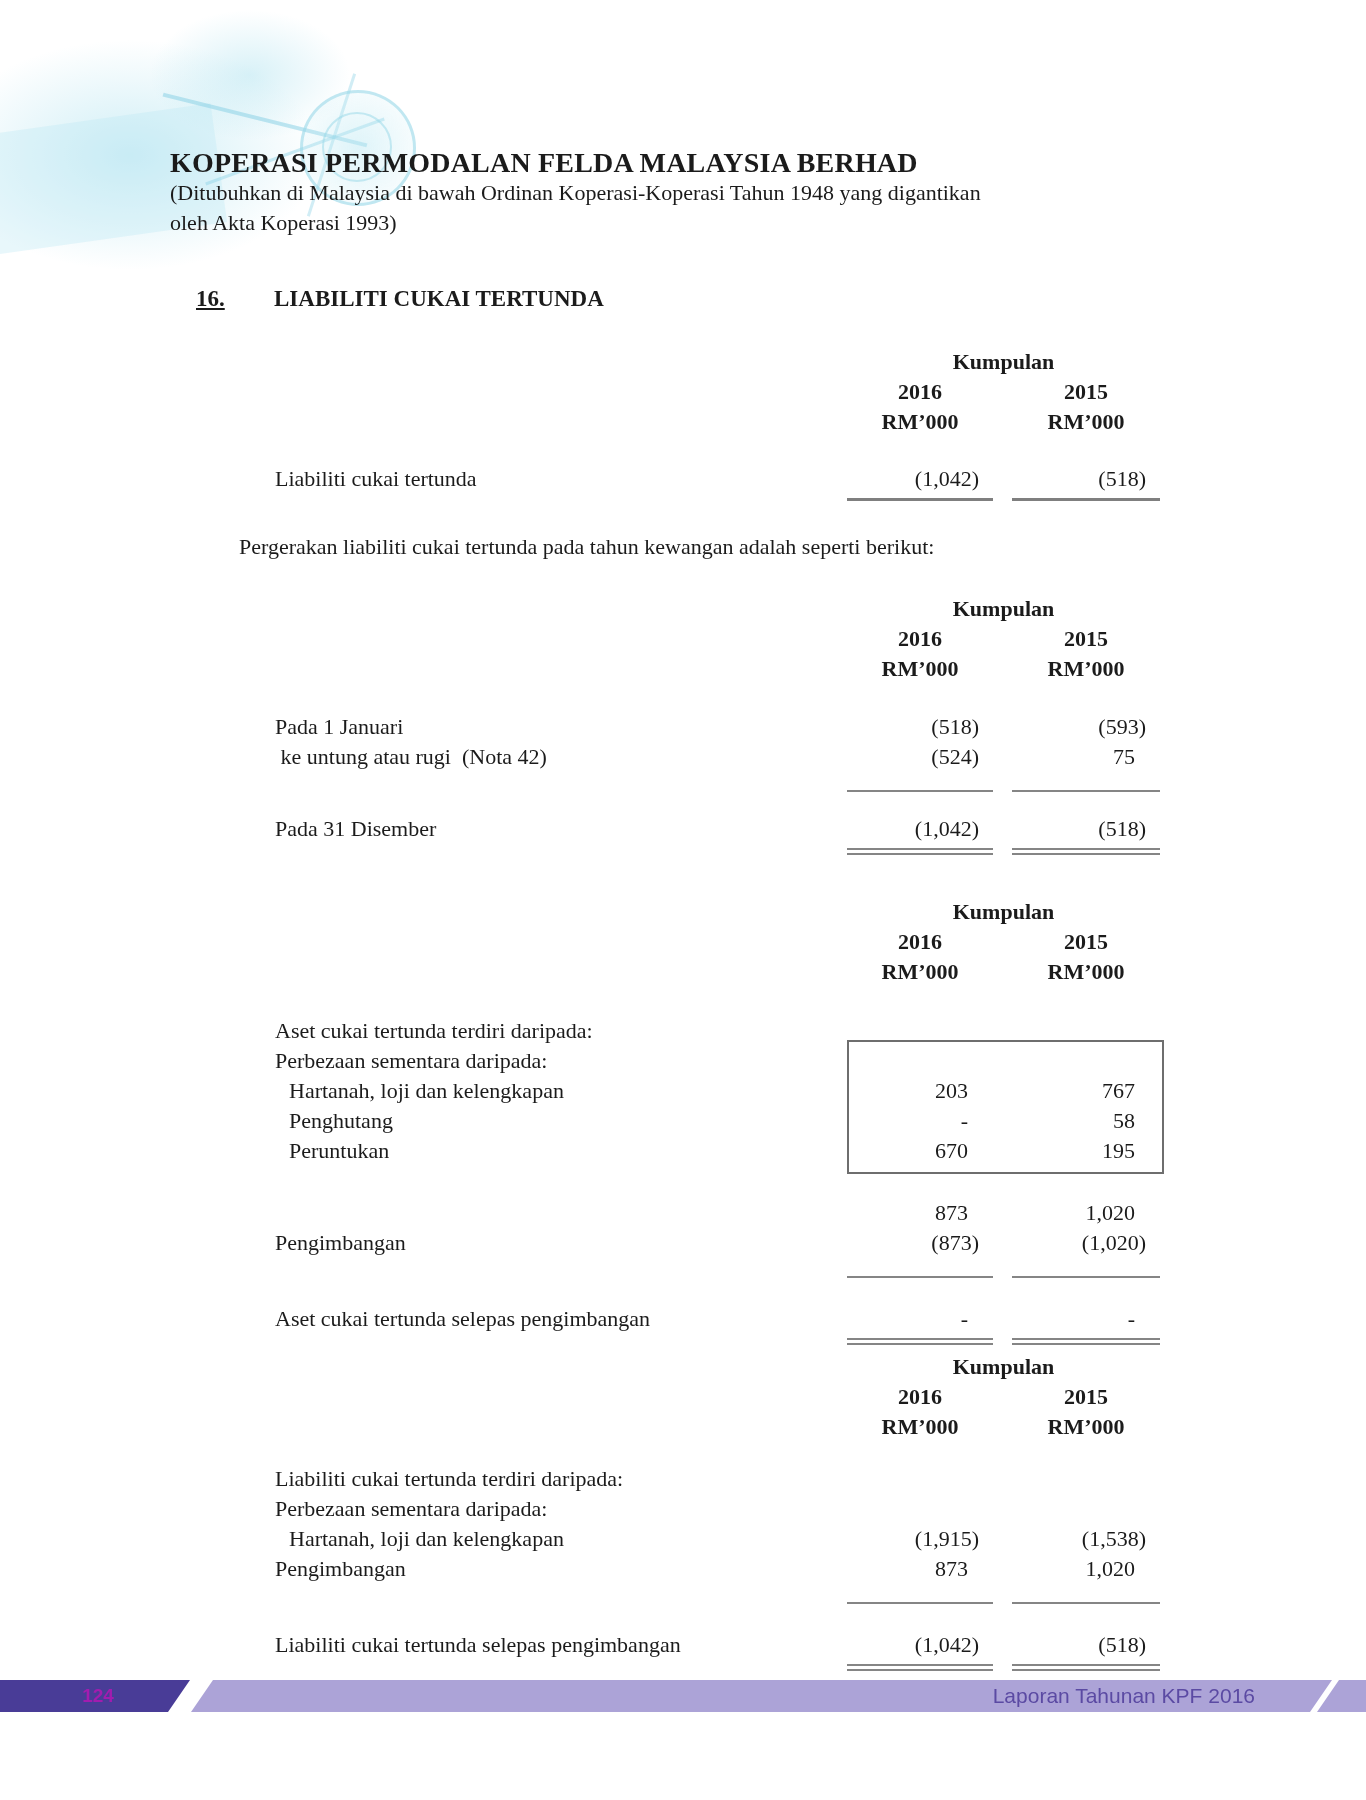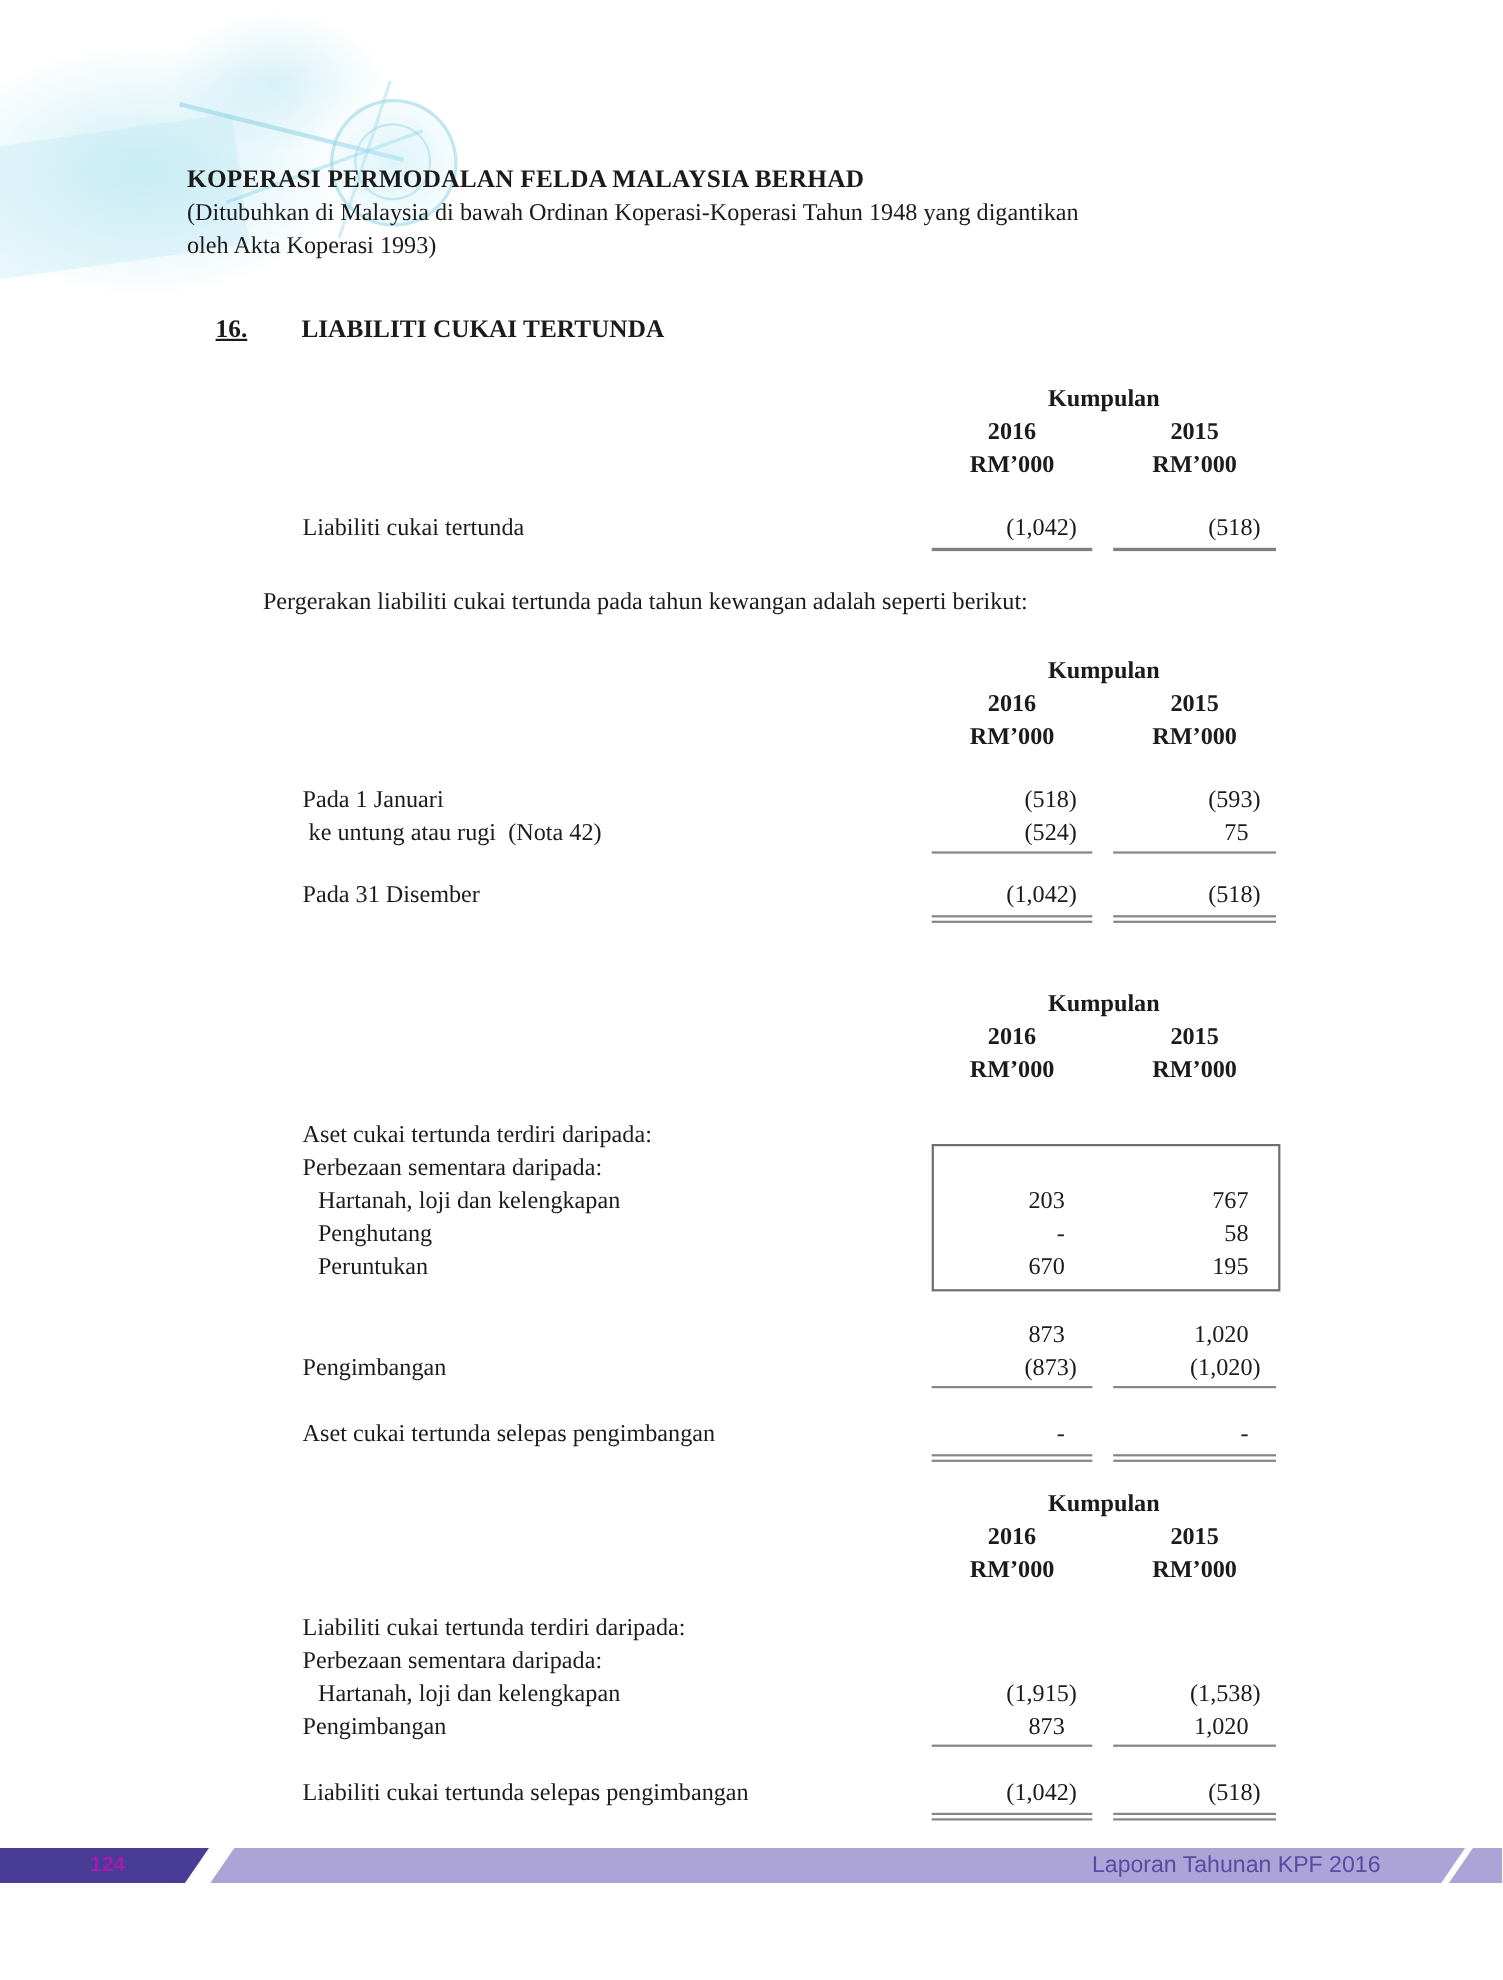--- a/index.html
+++ b/index.html
@@ -23,41 +23,41 @@
     border:2px solid rgba(150,215,232,.5); }
   .wm-line1 { left:160px; top:118px; width:210px; height:4px;
     background:rgba(140,210,230,.55); transform:rotate(14deg); }
   .wm-line2 { left:200px; top:150px; width:190px; height:3px;
     background:rgba(140,210,230,.45); transform:rotate(-20deg); }
   .wm-line3 { left:330px; top:70px; width:3px; height:150px;
     background:rgba(140,210,230,.40); transform:rotate(18deg); }
 
   
   .hdr { position:absolute; left:170px; top:148px; width:1060px; line-height:30px; }
-  .hdr .title { font-weight:bold; font-size:23px; letter-spacing:.2px; }
+  .hdr .title { font-weight:bold; font-size:28px; letter-spacing:.2px; }
 
   
   .sec { position:absolute; left:196px; top:284px; line-height:30px; }
   .sec .no { display:inline-block; width:78px;text-decoration:underline; }
   .sec .t { font-weight:bold; font-size:23px; }
 
   
   .thead, .tbody { position:absolute; left:275px; width:885px; }
   .thead { text-align:center; line-height:30px; font-weight:bold; }
   .thead .cols { display:grid; grid-template-columns:572px 146px 19px 148px; }
   .thead .cols div:nth-child(2) { grid-column:2; }
   .thead .cols div:nth-child(3) { grid-column:4; }
 
   .trow { display:grid; grid-template-columns:572px 146px 19px 148px; line-height:30px; }
   .lbl { white-space:pre; }
   .ind { padding-left:14px; }
   .num { text-align:right; padding-right:14px; }
   .num.np { padding-right:25px; }
   .u1t .cell { border-bottom:3px solid #7f7f7f; padding-bottom:4px; }
-  .u1  .cell { border-bottom:2px solid #858585; padding-bottom:2px; }
+  .u1  .cell { border-bottom:2px solid #858585; padding-bottom:18px; }
   .u2  .cell { border-bottom:7px double #858585; padding-bottom:4px; }
   .sp22 { height:22px; } .sp26 { height:26px; } .sp32 { height:32px; }
 
   .para { position:absolute; left:239px; top:532px; width:1000px; line-height:30px; }
 
   .valbox { position:absolute; left:847px; top:1040px; width:313px; height:130px;
     border:2px solid #6e6e6e; }
 
   
   .footer { position:absolute; left:0; top:1680px; width:1366px; height:32px; background:#ffffff;

